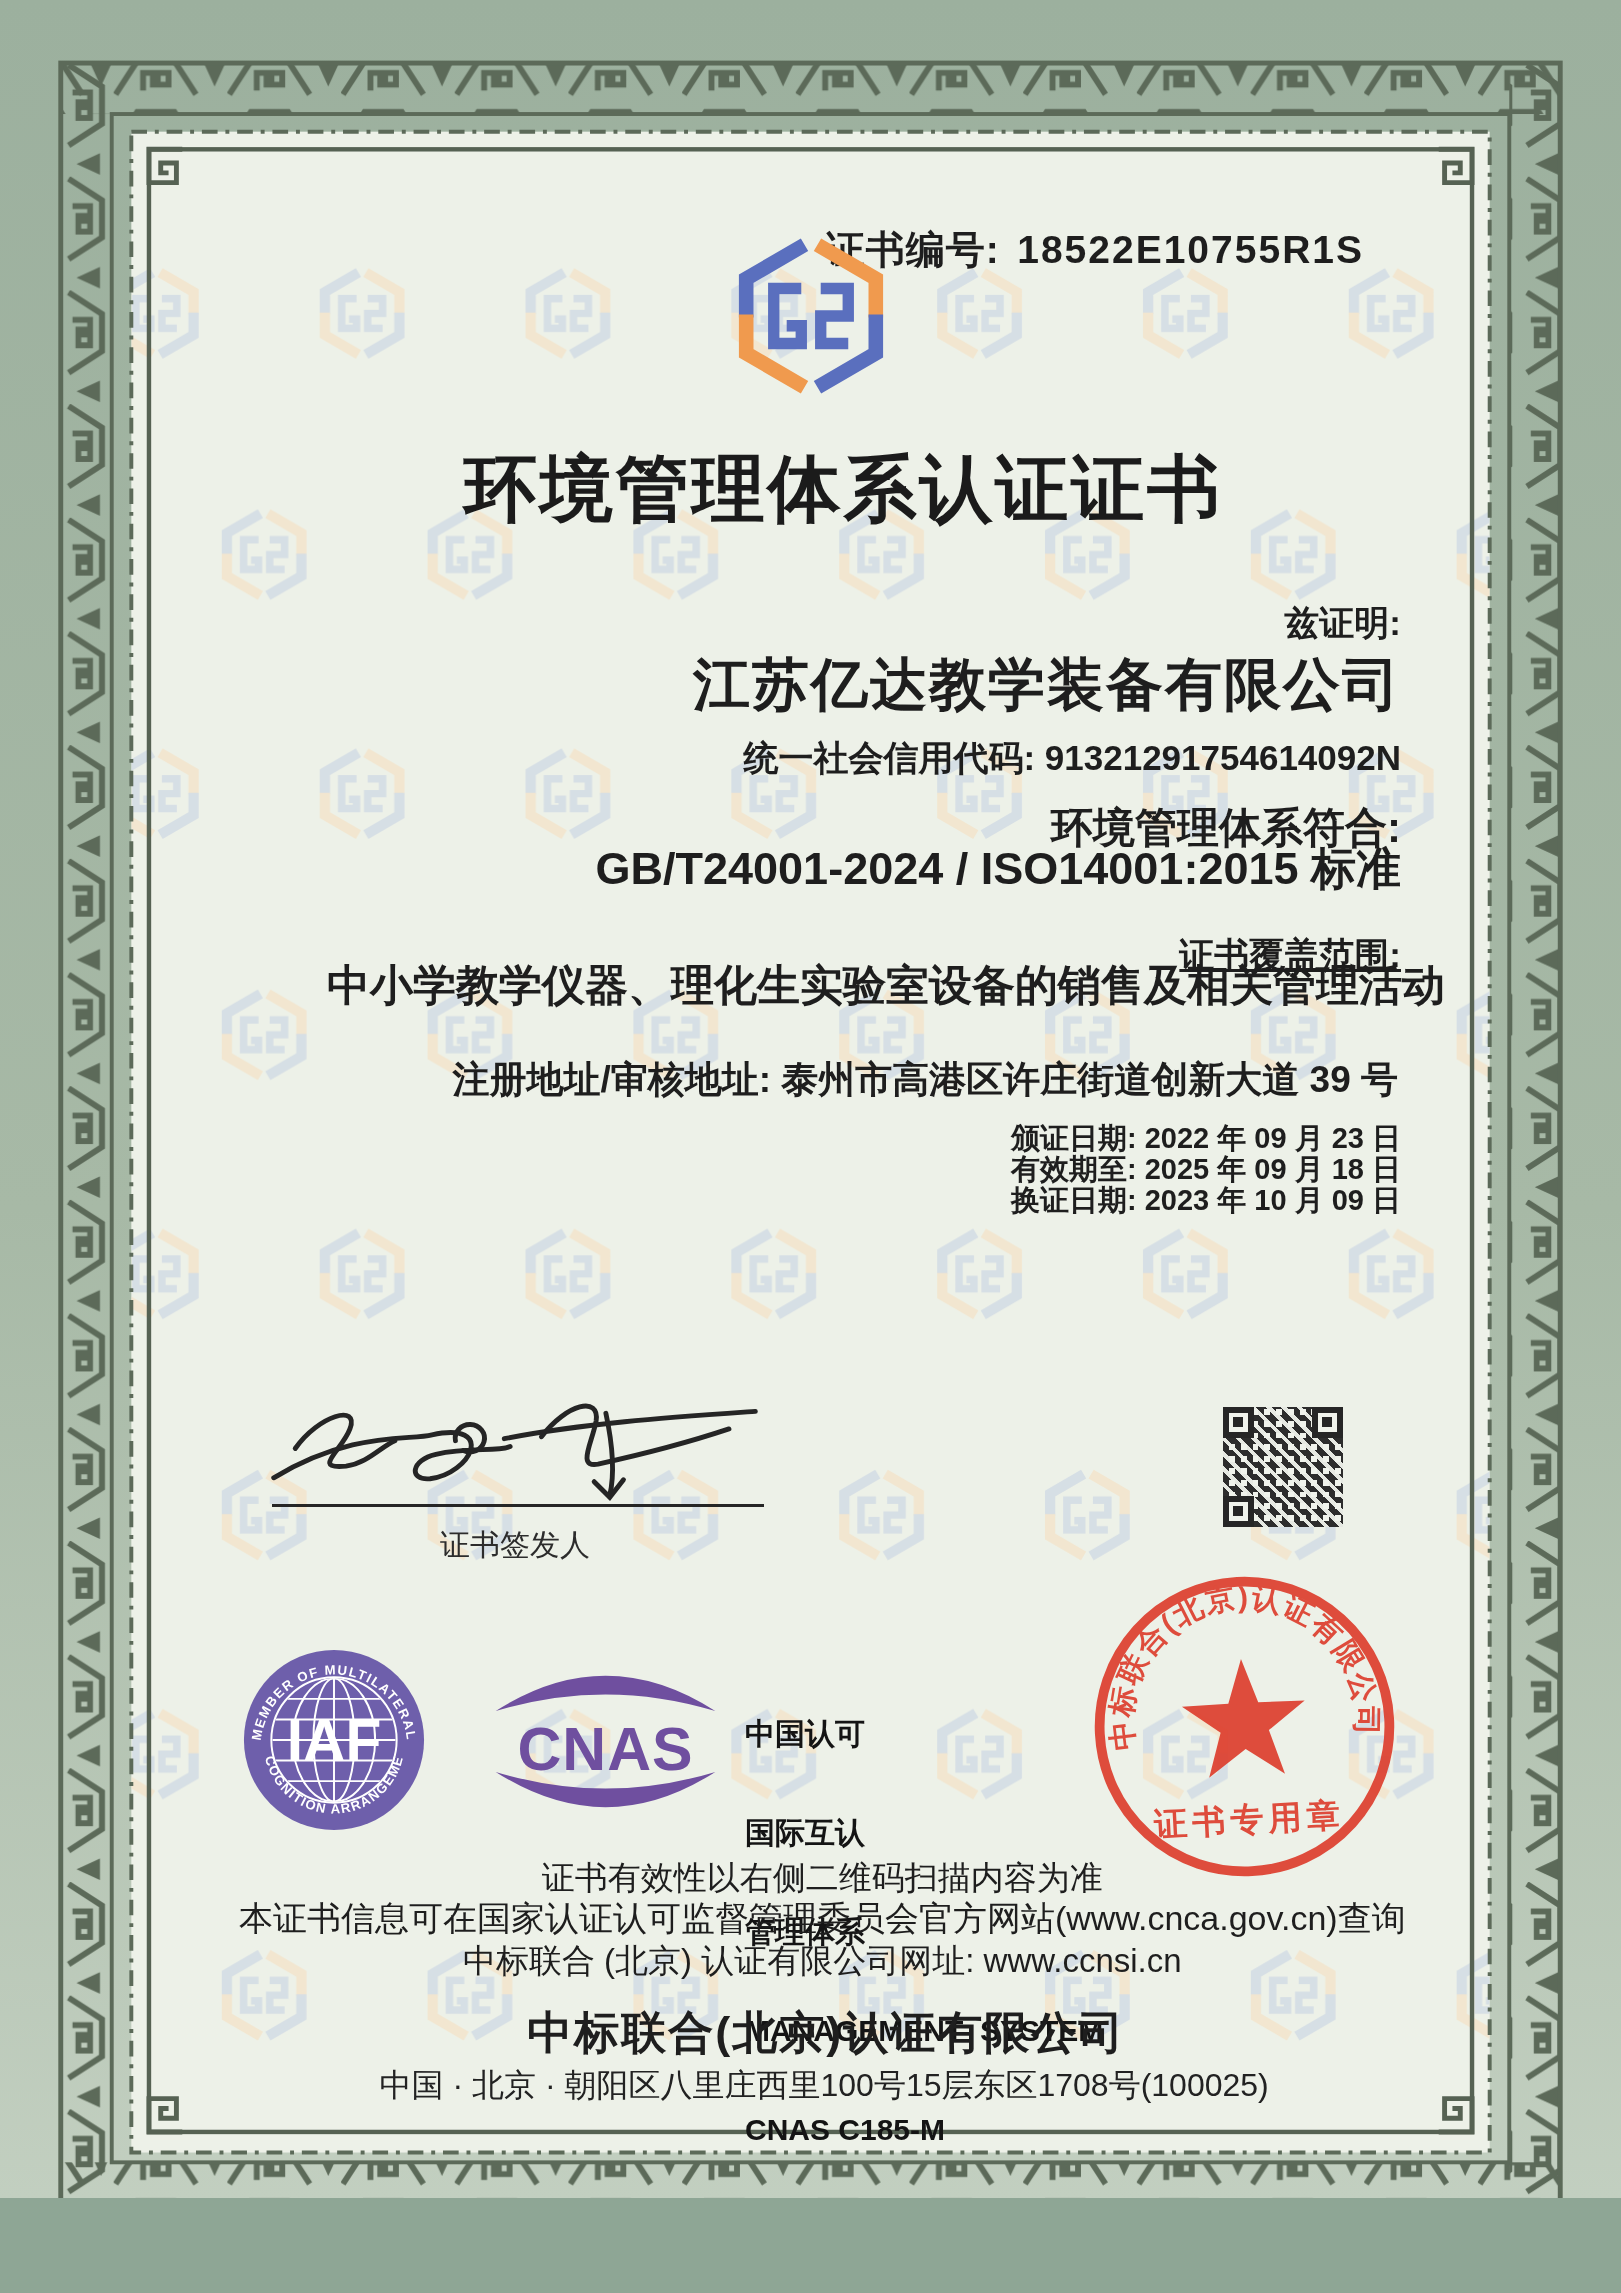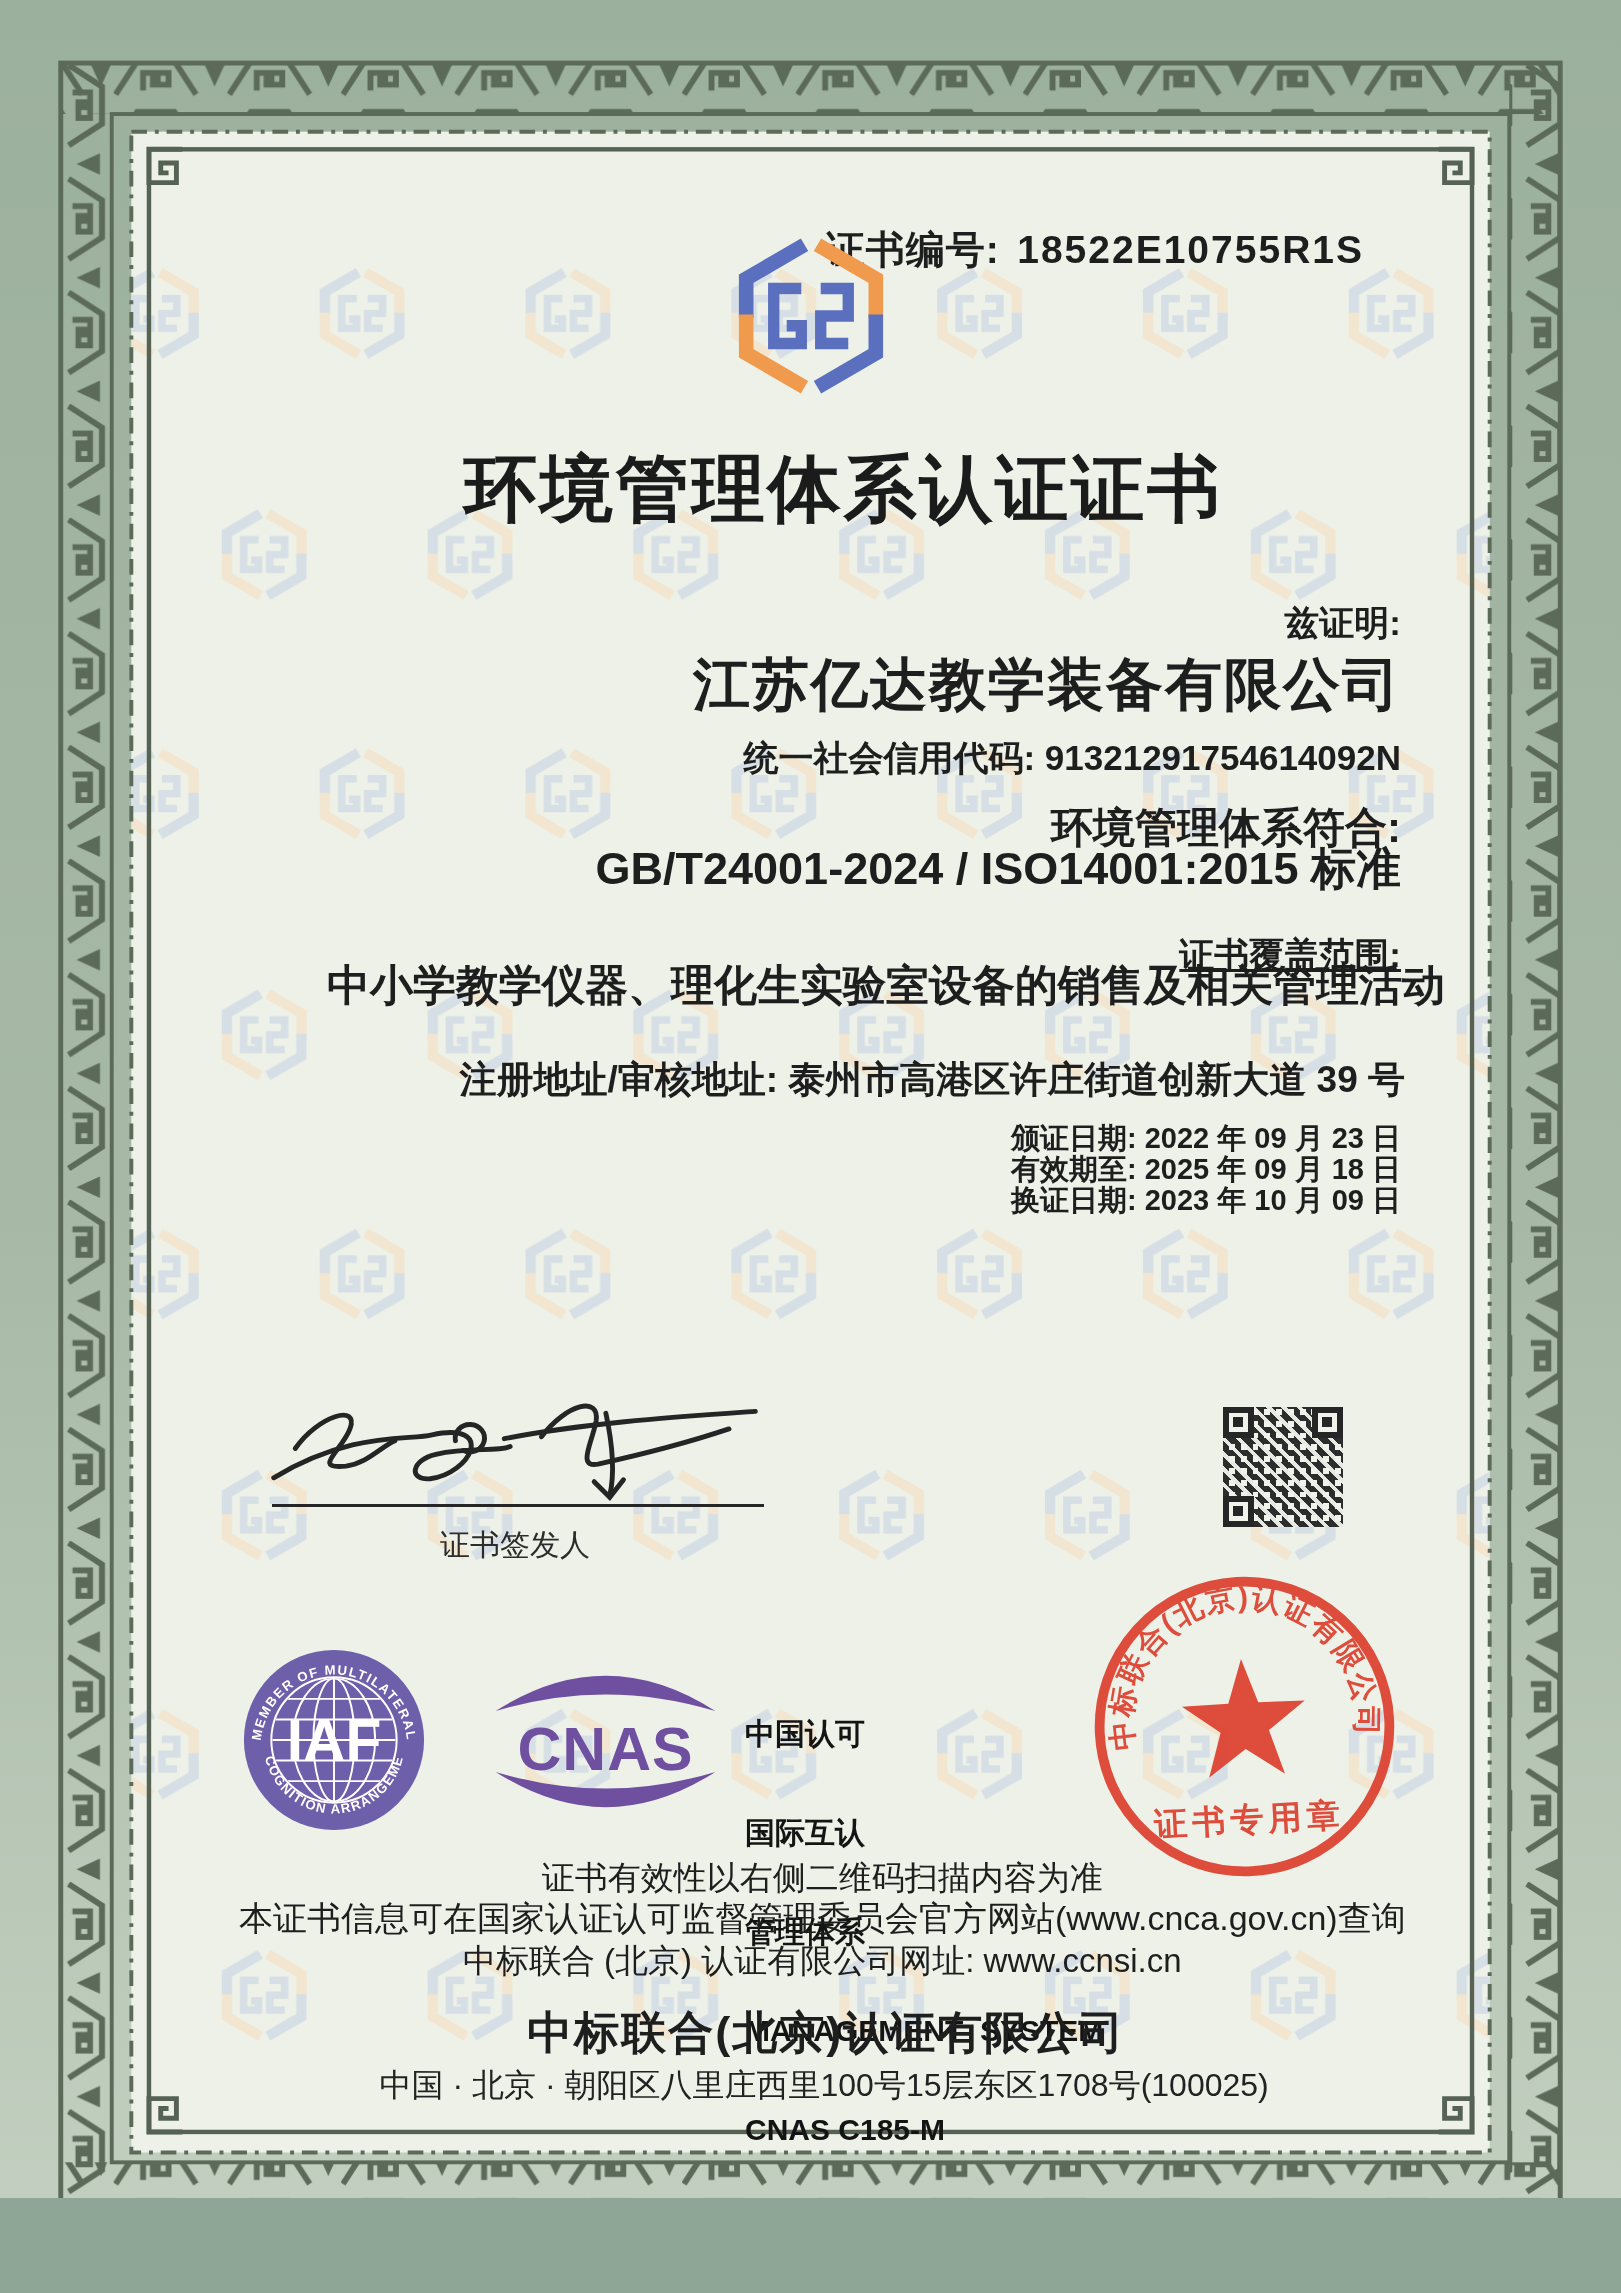--- a/index.html
+++ b/index.html
@@ -14,21 +14,21 @@
   .cert-no{top:223px;right:257px;font-size:39px;font-weight:800;letter-spacing:1px;}
   .cert-no .val{margin-left:17.6px;letter-spacing:2px;}
   .title{top:441px;font-size:73px;font-weight:900;letter-spacing:2.9px;transform:translateX(33px);color:#1b1b1b;}
   .hereby{top:600px;font-size:35px;font-weight:800;}
   .company{top:647px;font-size:57px;font-weight:800;letter-spacing:2px;}
   .credit{top:735px;font-size:35px;font-weight:600;}
   .syslabel{top:800px;font-size:42px;font-weight:800;}
   .standard{top:839px;font-size:45px;font-weight:800;}
   .scopelabel{top:932px;font-size:35px;font-weight:800;text-decoration:underline;}
   .scope{top:957px;right:176px;font-size:43px;font-weight:700;}
-  .address{top:1055px;right:216px;font-size:37px;font-weight:600;}
+  .address{top:1055px;right:223px;font-size:37px;font-weight:600;}
   .dates{top:1123px;font-size:29px;font-weight:700;line-height:31px;}
   .signer{top:1525px;left:412px;width:206px;text-align:center;font-size:30px;font-weight:500;color:#2c2c2c;}
   .sig-line{left:272px;top:1504px;width:492px;height:2.9px;background:#262626;}
   .acc-lines{left:745px;top:1651px;font-size:30px;font-weight:600;line-height:33px;color:#141414;white-space:pre;}
   .note1{top:1856px;font-size:33px;font-weight:500;transform:translateX(11.8px);}
   .note2{top:1896px;font-size:34px;font-weight:500;transform:translateX(11.8px);}
   .note3{top:1939px;font-size:33px;font-weight:500;transform:translateX(11.8px);}
   .orgname{top:2003px;font-size:45px;font-weight:800;letter-spacing:2px;transform:translateX(15.7px);}
   .orgaddr{top:2064px;font-size:32px;font-weight:500;transform:translateX(13.7px);color:#222;}
   .serial{top:2211px;right:147px;display:flex;align-items:baseline;gap:23px;}

